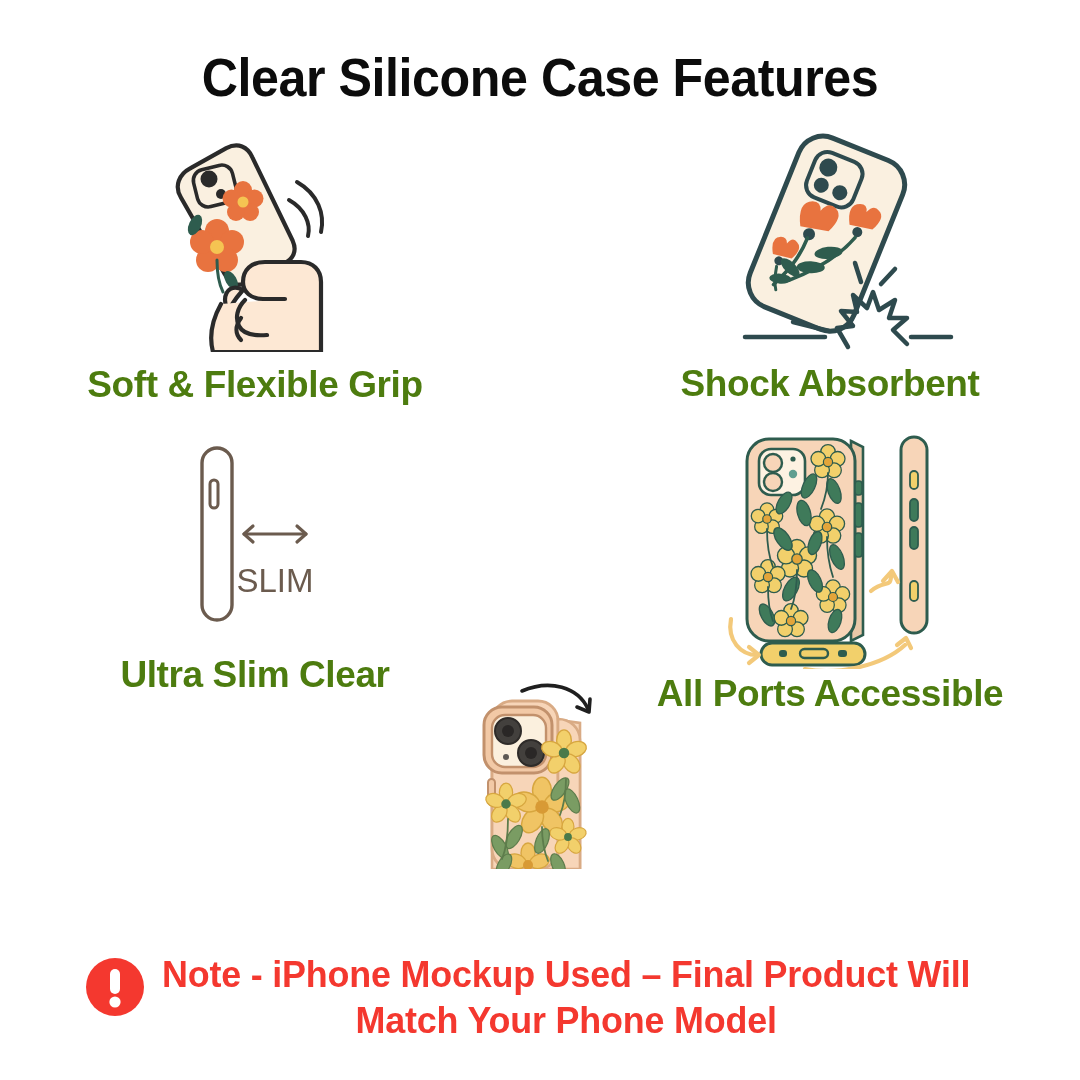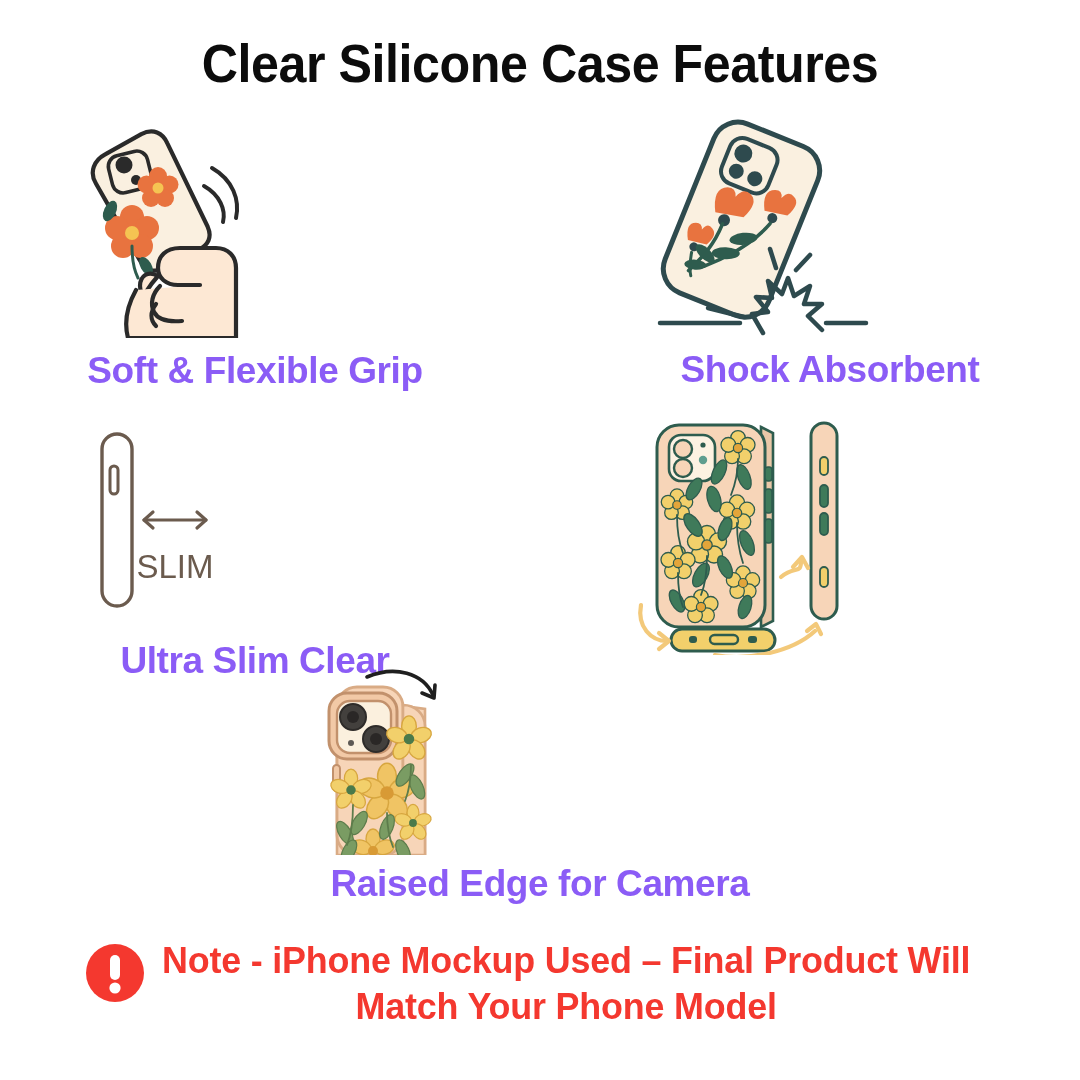--- a/index.html
+++ b/index.html
@@ -2,53 +2,53 @@
 <html><head>
 <meta charset="utf-8">
 <style>
   * { box-sizing: border-box; margin: 0; padding: 0; }
   html, body {
     width: 1080px; height: 1080px;
     background: #ffffff;
     font-family: "Liberation Sans", sans-serif;
     overflow: hidden;
   }
-  .page { position: relative; width: 1080px; height: 798px; background: #fff; }
+  .page { position: relative; width: 1080px; height: 798px; background: #fff; margin-top: 14px; }
 
   .title {
     position: absolute; top: 32px; left: 0; width: 1080px;
     text-align: center;
     font-size: 54px; font-weight: 700; color: #0c0c0c;
     letter-spacing: -0.5px;
     transform: scaleX(0.93); transform-origin: center top;
   }
 
   .feature { position: absolute; }
   .feature-art { position: relative; }
   .feature-label {
     text-align: center;
-    font-size: 37px; font-weight: 700; color: #8b5cf6;
+    font-size: 37px; font-weight: 700; color: #4d7c0f;
     letter-spacing: -0.4px;
     white-space: nowrap;
   }
 
   
   #f-grip    { left: 40px;  top: 118px; width: 430px; }
   #f-shock   { left: 620px; top: 118px; width: 420px; }
   #f-slim    { left: 40px;  top: 420px; width: 430px; }
   #f-ports   { left: 615px; top: 415px; width: 430px; }
   #f-camera  { left: 275px; top: 665px; width: 530px; }
 
   #f-grip .feature-label   { margin-top: 12px; }
   #f-shock .feature-label  { margin-top: 6px; text-align: center; }
   #f-slim .feature-label   { margin-top: 20px; }
   #f-ports .feature-label  { margin-top: 4px; }
   #f-camera .feature-label { margin-top: 8px; }
 
-  .art-center { display: flex; justify-content: flex-start; }
+  .art-center { display: flex; justify-content: center; }
 
   
   .note-wrap {
     position: absolute; left: 0; top: 938px; width: 1080px;
     display: flex; align-items: flex-start; justify-content: center;
     gap: 16px; padding: 0 48px;
   }
   .note-badge { flex: 0 0 auto; margin-top: 4px; }
   .note-text {
     font-size: 37px; font-weight: 700; line-height: 1.25;
@@ -300,20 +300,21 @@
         <g fill="none" stroke="#f3c97a" stroke-width="4.2" stroke-linecap="round" stroke-linejoin="round">
           <path d="M26 190 C22 212 36 226 52 226"></path>
           <path d="M44 218 L54 226 L44 234"></path>
           <path d="M166 162 C180 150 186 160 186 146"></path>
           <path d="M178 152 L187 142 L193 153"></path>
           <path d="M100 240 C130 246 176 238 200 216"></path>
           <path d="M192 216 L201 209 L206 219"></path>
         </g>
       </svg>
     </div>
+    <div class="feature-label">All Ports Accessible</div>
   </div>
 
   <div class="feature" id="f-camera">
     <div class="feature-art art-center">
       <svg width="220" height="190" viewBox="0 0 220 190">
 
         <path d="M62 32 L150 44 L150 190 L62 190 Z" fill="#f7d5b8" stroke="#d9ab85" stroke-width="2.6"></path>
         <rect x="62" y="22" width="66" height="168" rx="20" fill="#f7d5b8" stroke="#d9ab85" stroke-width="2.8"></rect>
         <path d="M128 40 C140 40 150 49 150 61 L150 190 L128 190 Z" fill="#f7d5b8" stroke="#d9ab85" stroke-width="2.6"></path>
 
@@ -382,21 +383,20 @@
             <path d="M112 148 C112 162 114 172 118 182"></path>
           </g>
         </g>
 
         <g fill="none" stroke="#1f1f1f" stroke-width="3.6" stroke-linecap="round" stroke-linejoin="round">
           <path d="M92 12 C120 0 148 8 158 30"></path>
           <path d="M147 28 L159 33 L160 20"></path>
         </g>
       </svg>
     </div>
-    <div class="feature-label">Raised Edge for Camera</div>
   </div>
 
   <div class="note-wrap">
     <div class="note-badge">
       <svg width="62" height="62" viewBox="0 0 62 62">
         <circle cx="31" cy="31" r="29" fill="#f4382f"></circle>
         <rect x="26" y="13" width="10" height="25" rx="5" fill="#ffffff"></rect>
         <circle cx="31" cy="46" r="5.6" fill="#ffffff"></circle>
       </svg>
     </div>

